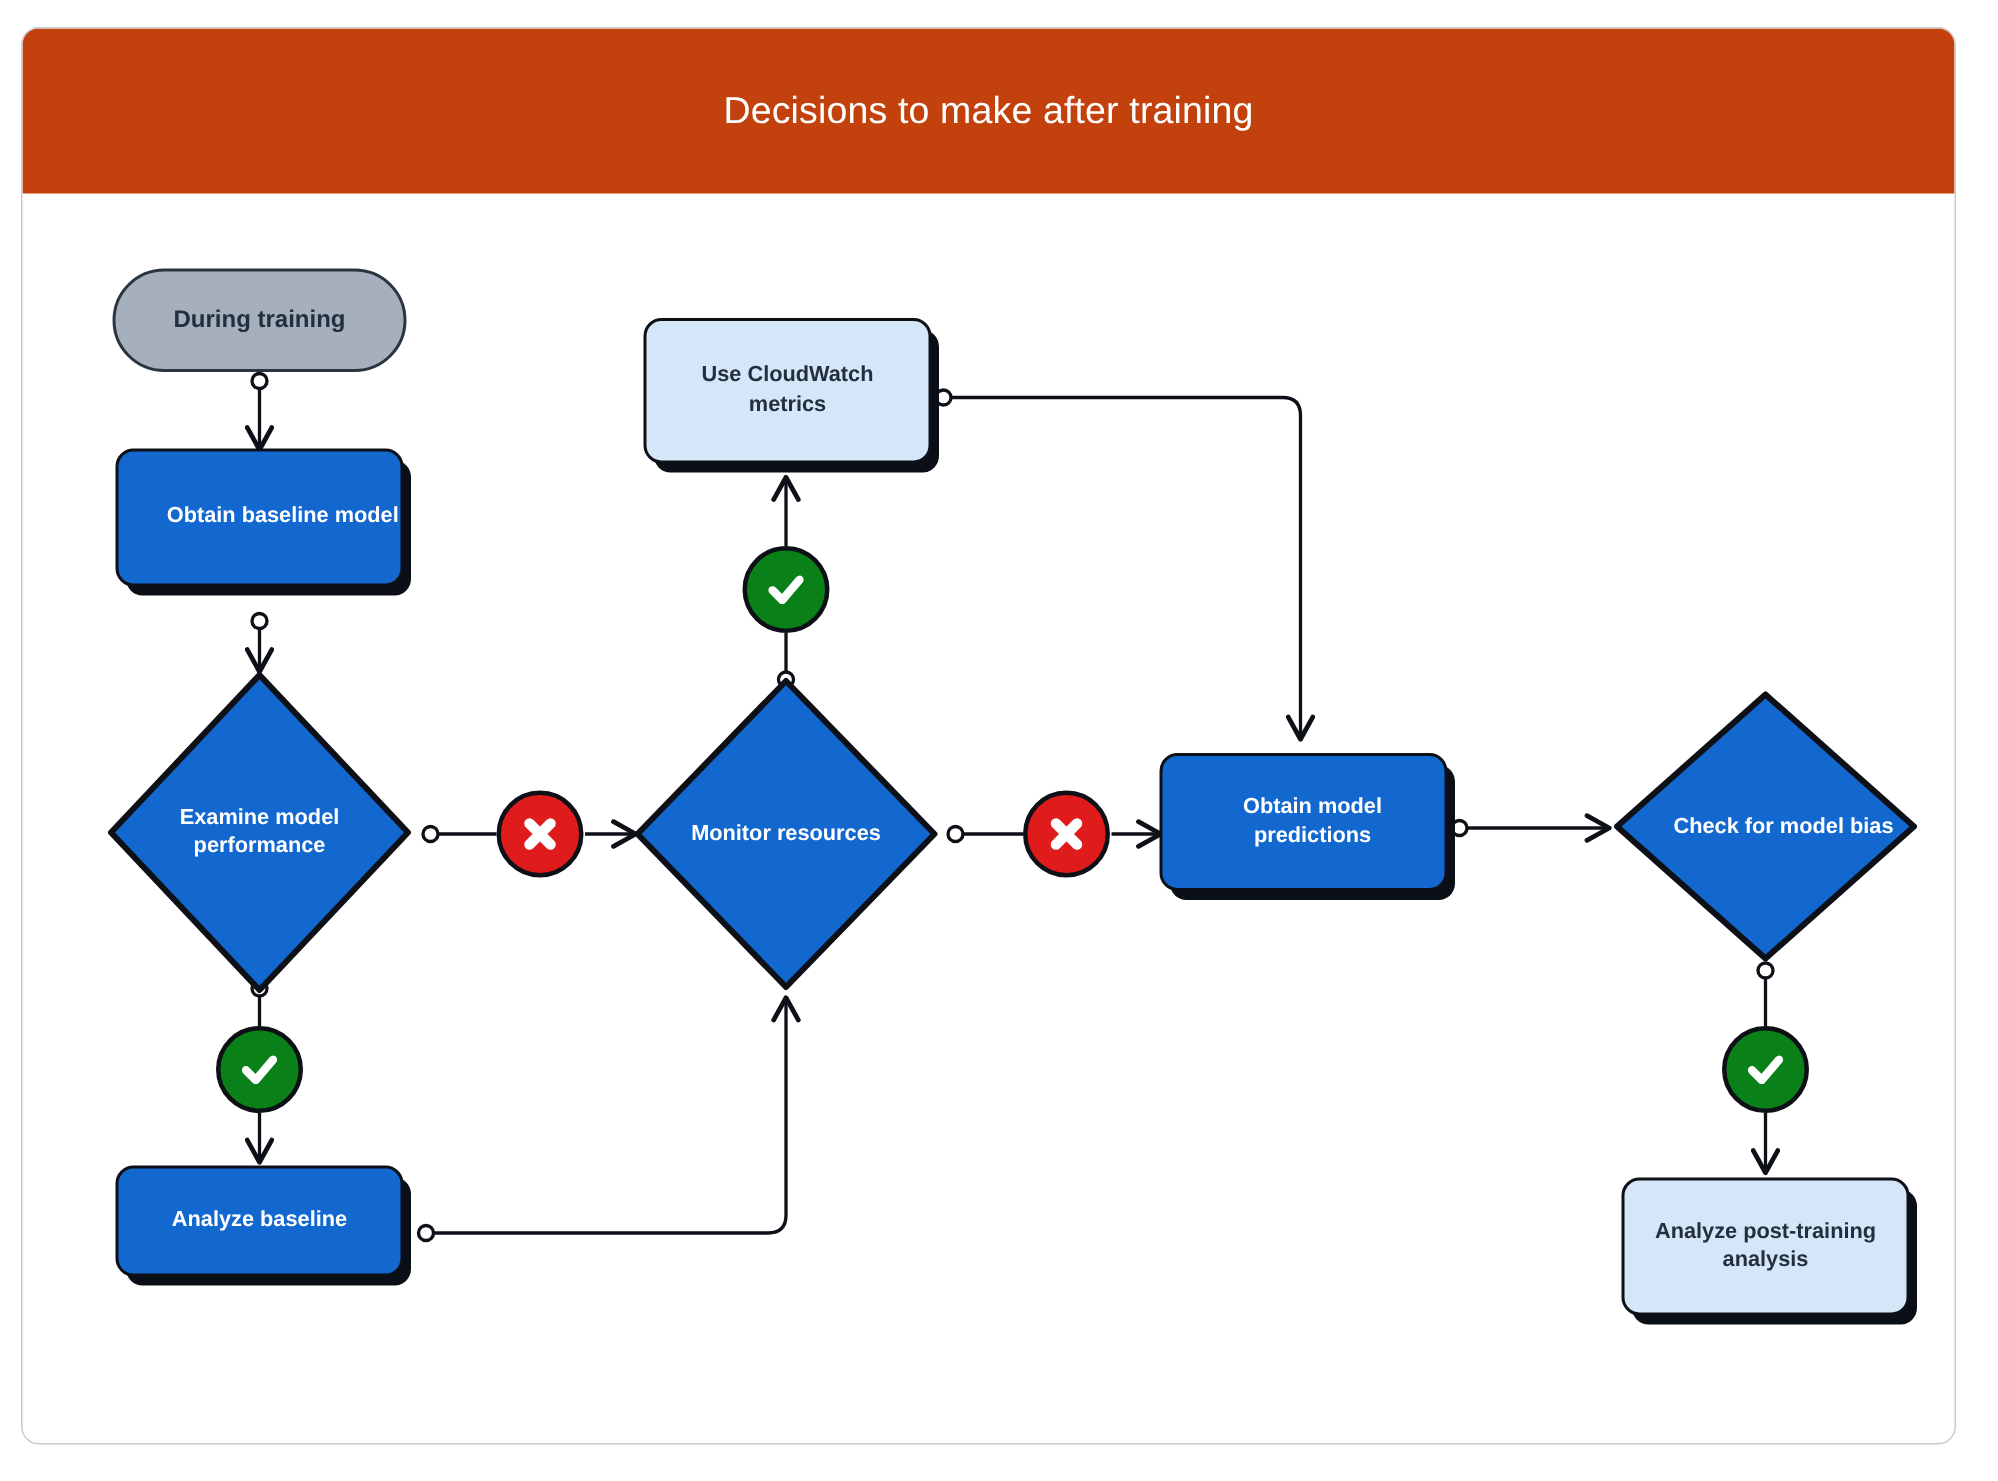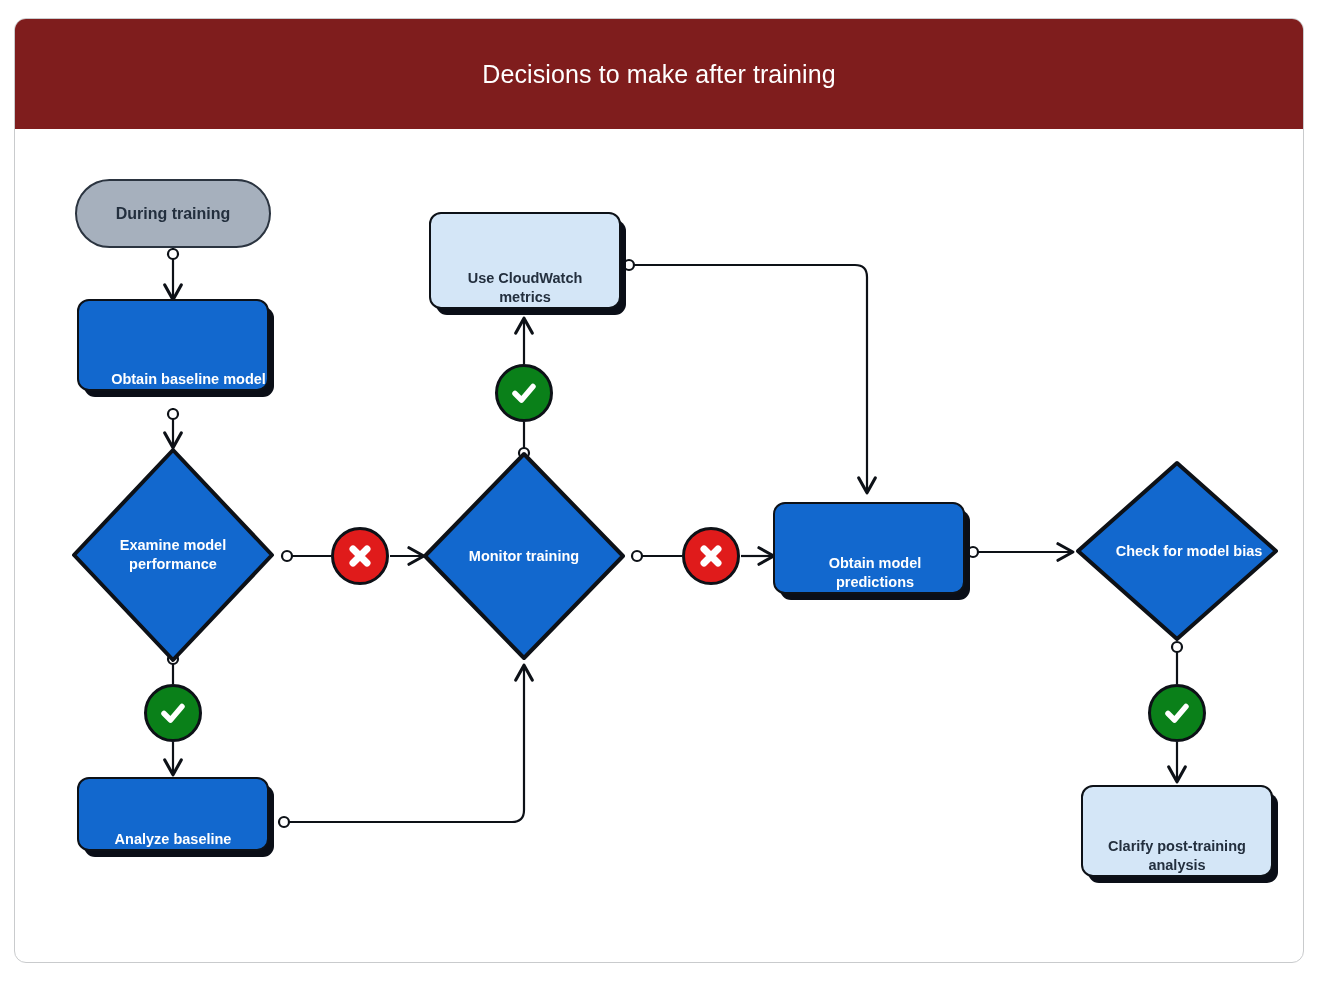--- a/index.html
+++ b/index.html
@@ -16,21 +16,21 @@
     background:#ffffff;
     border:1px solid #c9cbcd;
     border-radius:12px;
     box-sizing:border-box;
     overflow:hidden;
   }
   #header{
     position:absolute;
     left:0;top:0;
     width:100%;height:110px;
-    background:#7f1d1d;
+    background:#c2410c;
     display:flex;align-items:center;justify-content:center;
   }
   #header-title{
     color:#ffffff;
     font-size:25px;
     font-weight:400;
     line-height:1.3;
     text-align:center;
     letter-spacing:.1px;
   }
@@ -50,21 +50,20 @@
     display:flex;align-items:center;justify-content:center;
     text-align:center;
     font-weight:bold;
     z-index:5;
   }
   
   .rect{
     border:2.5px solid #0d1117;
     border-radius:12px;
     box-shadow:6px 7px 0 -1px #0a0e17;
-    align-items:flex-end;
   }
   .rect.blue{ background:#1268ce; color:#ffffff; }
   .rect.lightblue{ background:#d4e6f7; color:#232f3e; }
   .pill{
     background:#a6b0bd;
     color:#232f3e;
     border:2.5px solid #2b3440;
     border-radius:999px;
   }
   
@@ -184,39 +183,39 @@
 
     <div class="node rect lightblue" style="left:414px;top:83px;width:192px;height:97px;">
       <span class="nlabel" style="max-width:170px;">Use CloudWatch metrics</span>
     </div>
 
     <div class="diamond-wrap" style="left:407px;top:322px;width:204px;height:210px;">
       <svg class="diamond-shape" viewBox="0 0 204 210" preserveAspectRatio="none">
         <polygon points="102,3 201,105 102,207 3,105" fill="#1268ce" stroke="#0d1117" stroke-width="4" stroke-linejoin="round"></polygon>
       </svg>
       <div class="diamond-label">
-        <span style="max-width:140px;">Monitor training</span>
+        <span style="max-width:140px;">Monitor resources</span>
       </div>
     </div>
 
     <div class="node rect blue" style="left:758px;top:373px;width:192px;height:92px;padding-left:12px;">
       <span class="nlabel" style="max-width:170px;">Obtain model predictions</span>
     </div>
 
     <div class="diamond-wrap" style="left:1060px;top:331px;width:204px;height:182px;">
       <svg class="diamond-shape" viewBox="0 0 204 182" preserveAspectRatio="none">
         <polygon points="102,3 201,91 102,179 3,91" fill="#1268ce" stroke="#0d1117" stroke-width="4" stroke-linejoin="round"></polygon>
       </svg>
       <div class="diamond-label">
         <span style="max-width:150px;margin-left:24px;">Check for model bias</span>
       </div>
     </div>
 
     <div class="node rect lightblue" style="left:1066px;top:656px;width:192px;height:92px;">
-      <span class="nlabel" style="max-width:175px;">Clarify post-training analysis</span>
+      <span class="nlabel" style="max-width:175px;">Analyze post-training analysis</span>
     </div>
 
     <div class="badge no" style="left:316px;top:398px;width:58px;height:58px;">
       <svg width="30" height="30" viewBox="0 0 30 30">
         <path d="M 8 8 L 22 22 M 22 8 L 8 22" stroke="#ffffff" stroke-width="7" stroke-linecap="round" fill="none"></path>
       </svg>
     </div>
 
     <div class="badge yes" style="left:129px;top:555px;width:58px;height:58px;">
       <svg width="32" height="32" viewBox="0 0 32 32">

